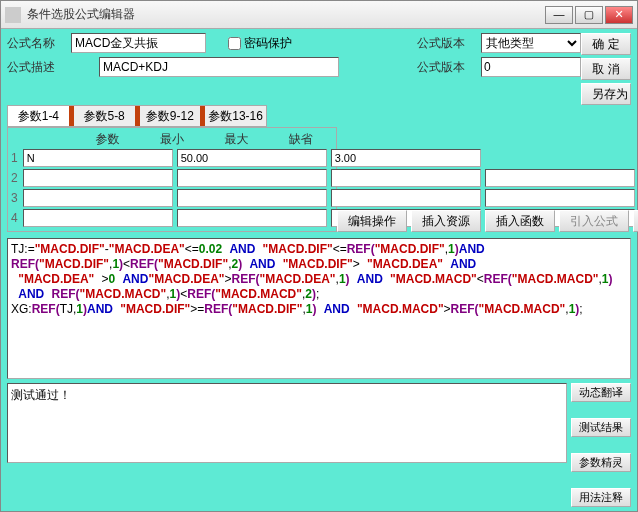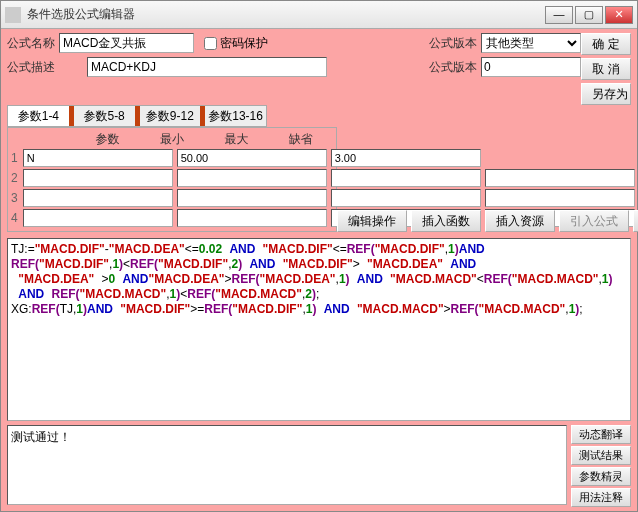--- a/index.html
+++ b/index.html
@@ -1,25 +1,25 @@
 <!DOCTYPE html>
 <html><head>
 <meta charset="utf-8">
 <style>
   * { box-sizing: border-box; font-family: "Microsoft YaHei", "SimSun", sans-serif; font-size: 12px; }
   body { margin: 0; background: #d4d0c8; }
-  .window { width: 638px; height: 512px; background: #fca5a5; border: 1px solid #888; display: flex; flex-direction: column; }
+  .window { width: 638px; height: 512px; background: #5eead4; border: 1px solid #888; display: flex; flex-direction: column; }
   .titlebar { height: 28px; background: linear-gradient(#f8f8f8,#e4e4e4); border-bottom: 1px solid #aaa; display: flex; align-items: center; padding: 0 4px; }
   .titlebar .icon { width: 16px; height: 16px; background: #ccc; margin-right: 6px; }
   .title { flex: 1; color: #333; }
   .winbtns { display: flex; gap: 2px; }
   .winbtn { width: 28px; height: 18px; border: 1px solid #888; background: linear-gradient(#fcfcfc,#d8d8d8); text-align: center; line-height: 14px; font-size: 11px; cursor: pointer; }
   .winbtn.close { background: linear-gradient(#f88,#c33); color: #fff; }
   .body { flex: 1; display: flex; flex-direction: column; padding: 4px 6px; }
-  .top-row { display: flex; align-items: center; gap: 4px; margin-bottom: 4px; }
+  .top-row { display: flex; align-items: center; gap: 16px; margin-bottom: 4px; }
   .label { color: #333; white-space: nowrap; }
   .txt { border: 1px inset #aaa; background: #fff; height: 20px; padding: 0 3px; }
   .txt.name { width: 135px; }
   .txt.desc { width: 240px; margin-left: 28px; }
   .select { border: 1px inset #aaa; background: #fff; height: 20px; width: 100px; }
   .num { border: 1px inset #aaa; background: #fff; height: 20px; width: 100px; }
   .btn { border: 1px outset #fff; background: linear-gradient(#f8f8f8,#ddd); padding: 2px 10px; height: 22px; cursor: pointer; white-space: nowrap; }
   .btn.disabled { color: #888; }
   .right-btns { margin-left: auto; display: flex; flex-direction: column; gap: 3px; }
   .right-btns .btn { width: 50px; }
@@ -39,21 +39,21 @@
   .prow input { flex: 1; border: 1px inset #aaa; background: #fff; height: 18px; margin: 1px 2px; padding: 0 3px; font-size: 11px; }
   .action-btns { display: flex; gap: 4px; margin-left: auto; margin-top: 6px; }
   .code-area { border: 1px inset #aaa; background: #fff; flex: 1; margin-top: 6px; padding: 3px; font-family: "Consolas","SimSun",monospace; font-size: 12px; line-height: 15px; overflow: auto; white-space: pre-wrap; word-break: break-all; }
   .code-area .k-red { color: #c00000; font-weight: bold; }
   .code-area .k-blue { color: #0000c0; font-weight: bold; }
   .code-area .k-green { color: #008000; font-weight: bold; }
   .code-area .k-purple { color: #800080; font-weight: bold; }
   .code-area .k-black { color: #000; }
   .bottom { display: flex; margin-top: 4px; }
   .status { border: 1px inset #aaa; background: #fff; flex: 1; height: 80px; padding: 3px; overflow: auto; }
-  .bottom-btns { display: flex; flex-direction: column; gap: 2px; margin-left: 4px; }
+  .bottom-btns { display: flex; flex-direction: column; gap: 16px; margin-left: 4px; }
   .bottom-btns .btn { width: 60px; height: 19px; font-size: 11px; padding: 0; }
   .midrow { display: flex; align-items: flex-end; }
 </style>
 </head>
 <body>
 
 <div class="window">
   <div class="titlebar">
     <div class="icon"></div>
     <div class="title">条件选股公式编辑器</div>
@@ -137,22 +137,22 @@
                 <input value="" style="">
                 <input value="" style="">
                 <input value="" style="">
                 <input value="" style="">
               </div>
             </div>
         </div>
       </div>
       <div class="action-btns">
         <button class="btn">编辑操作</button>
+        <button class="btn">插入资源</button>
         <button class="btn">插入函数</button>
-        <button class="btn">插入资源</button>
         <button class="btn disabled">引入公式</button>
         <button class="btn">测试公式</button>
       </div>
     </div>
 
     <div class="code-area" id="code-area"><span class="k-black">TJ:=</span><span class="k-red">"MACD.DIF"</span><span class="k-black">-</span><span class="k-red">"MACD.DEA"</span><span class="k-black">&lt;=</span><span class="k-green">0.02</span> <span class="k-blue">AND</span> <span class="k-red">"MACD.DIF"</span><span class="k-black">&lt;=</span><span class="k-purple">REF(</span><span class="k-red">"MACD.DIF"</span><span class="k-black">,</span><span class="k-green">1</span><span class="k-purple">)</span><span class="k-blue">AND</span><br><span class="k-purple">REF(</span><span class="k-red">"MACD.DIF"</span><span class="k-black">,</span><span class="k-green">1</span><span class="k-purple">)</span><span class="k-black">&lt;</span><span class="k-purple">REF(</span><span class="k-red">"MACD.DIF"</span><span class="k-black">,</span><span class="k-green">2</span><span class="k-purple">)</span> <span class="k-blue">AND</span> <span class="k-red">"MACD.DIF"</span><span class="k-black">&gt;</span> <span class="k-red">"MACD.DEA"</span> <span class="k-blue">AND</span><br> <span class="k-red">"MACD.DEA"</span> <span class="k-black">&gt;</span><span class="k-green">0</span> <span class="k-blue">AND</span><span class="k-red">"MACD.DEA"</span><span class="k-black">&gt;</span><span class="k-purple">REF(</span><span class="k-red">"MACD.DEA"</span><span class="k-black">,</span><span class="k-green">1</span><span class="k-purple">)</span> <span class="k-blue">AND</span> <span class="k-red">"MACD.MACD"</span><span class="k-black">&lt;</span><span class="k-purple">REF(</span><span class="k-red">"MACD.MACD"</span><span class="k-black">,</span><span class="k-green">1</span><span class="k-purple">)</span><br> <span class="k-blue">AND</span> <span class="k-purple">REF(</span><span class="k-red">"MACD.MACD"</span><span class="k-black">,</span><span class="k-green">1</span><span class="k-purple">)</span><span class="k-black">&lt;</span><span class="k-purple">REF(</span><span class="k-red">"MACD.MACD"</span><span class="k-black">,</span><span class="k-green">2</span><span class="k-purple">)</span><span class="k-black">;</span><br><span class="k-black">XG:</span><span class="k-purple">REF(</span><span class="k-black">TJ,</span><span class="k-green">1</span><span class="k-purple">)</span><span class="k-blue">AND</span> <span class="k-red">"MACD.DIF"</span><span class="k-black">&gt;=</span><span class="k-purple">REF(</span><span class="k-red">"MACD.DIF"</span><span class="k-black">,</span><span class="k-green">1</span><span class="k-purple">)</span> <span class="k-blue">AND</span> <span class="k-red">"MACD.MACD"</span><span class="k-black">&gt;</span><span class="k-purple">REF(</span><span class="k-red">"MACD.MACD"</span><span class="k-black">,</span><span class="k-green">1</span><span class="k-purple">)</span><span class="k-black">;</span></div>
 
     <div class="bottom">
       <div class="status">测试通过！</div>
       <div class="bottom-btns">

